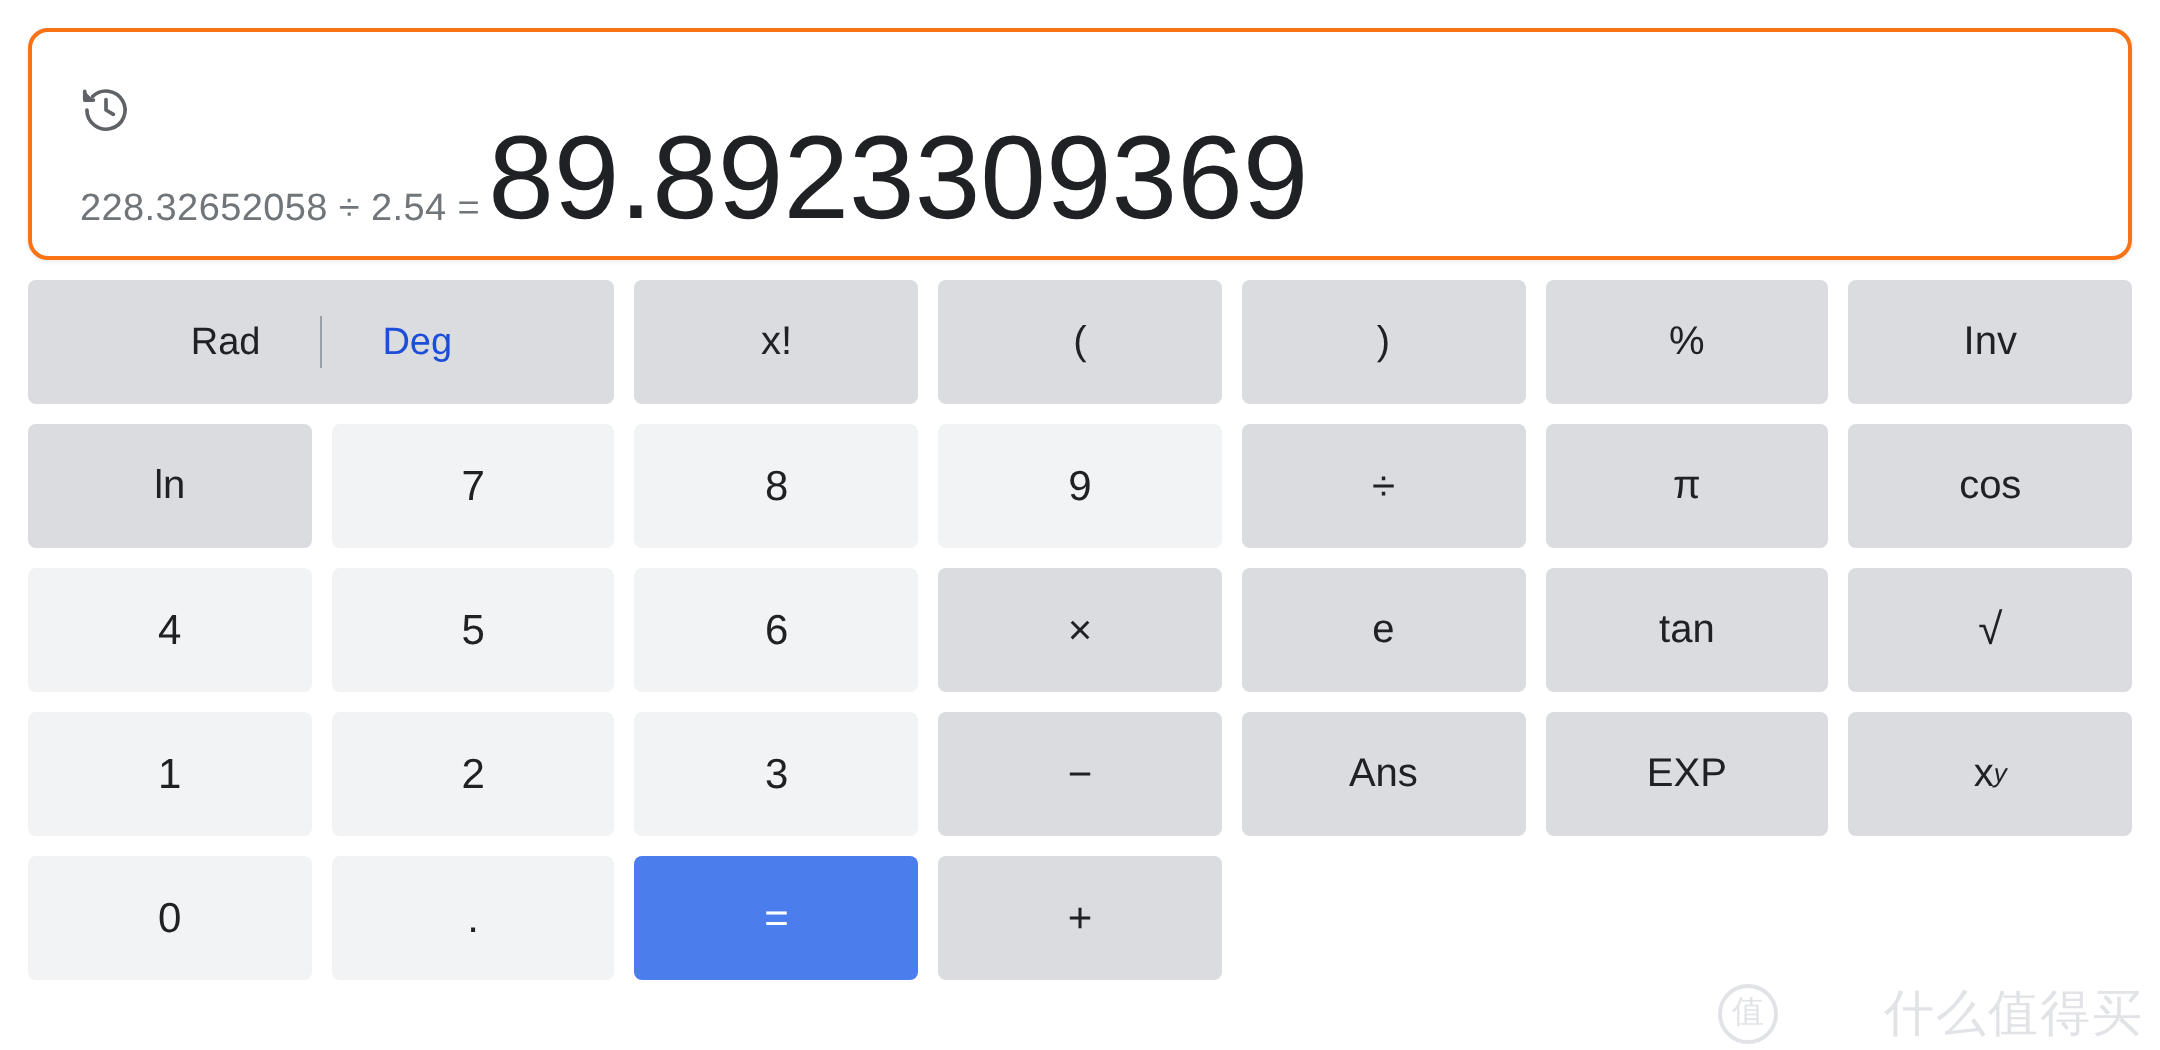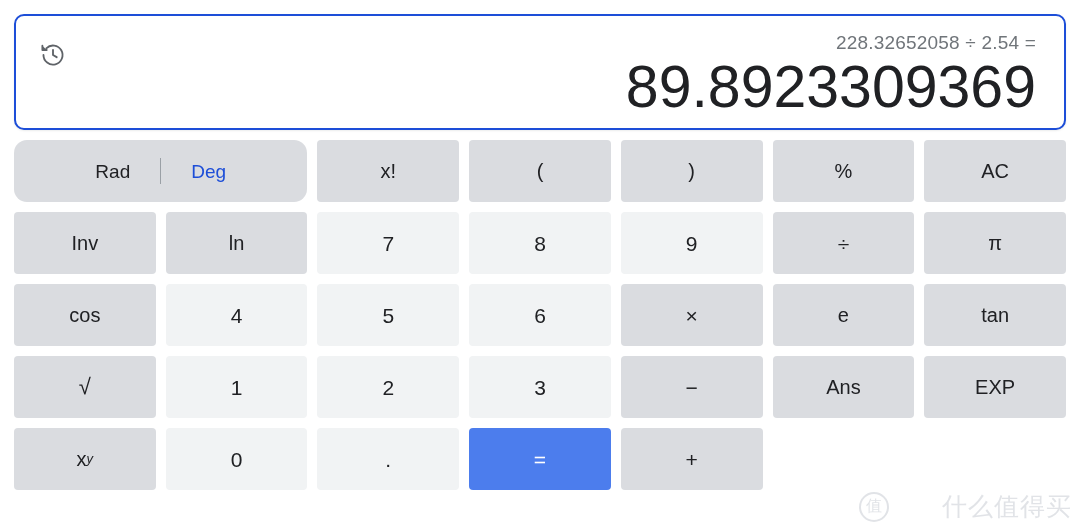--- a/index.html
+++ b/index.html
@@ -20,26 +20,26 @@
     box-sizing: border-box;
     padding: 14px 14px 0 14px;
     position: relative;
   }
 
   
   .display {
     position: relative;
     box-sizing: border-box;
     height: 116px;
-    border: 2px solid #1d4ed8;
+    border: 2px solid #f97316;
     border-radius: 10px;
     background: #ffffff;
     padding: 10px 24px 10px 24px;
     display: flex;
-    flex-direction: column;
+    flex-direction: row;
     justify-content: flex-start;
     align-items: flex-end;
     box-shadow: 0 1px 2px rgba(60,64,67,0.10);
   }
   .history-btn {
     position: absolute;
     left: 22px;
     top: 24px;
     width: 30px;
     height: 30px;
@@ -106,21 +106,20 @@
   }
   .key.span2 { grid-column: span 2; }
 
   
   .toggle {
     display: flex;
     align-items: center;
     justify-content: center;
     gap: 0;
     font-size: 19px;
-    border-radius: 13px;
   }
   .toggle .seg {
     padding: 0 30px;
     color: #1d4ed8;
   }
   .toggle .seg.active {
     color: #202124;
   }
   .toggle .divider {
     width: 1px;
@@ -188,21 +187,20 @@
 
     <div class="key span2 toggle">
       <span class="seg active">Rad</span>
       <span class="divider"></span>
       <span class="seg">Deg</span>
     </div>
     <div class="key">x!</div>
     <div class="key">(</div>
     <div class="key">)</div>
     <div class="key">%</div>
-    <div class="key">AC</div>
 
     <div class="key">Inv</div>
     <div class="key">ln</div>
     <div class="key num">7</div>
     <div class="key num">8</div>
     <div class="key num">9</div>
     <div class="key op">÷</div>
 
     <div class="key">π</div>
     <div class="key">cos</div>

